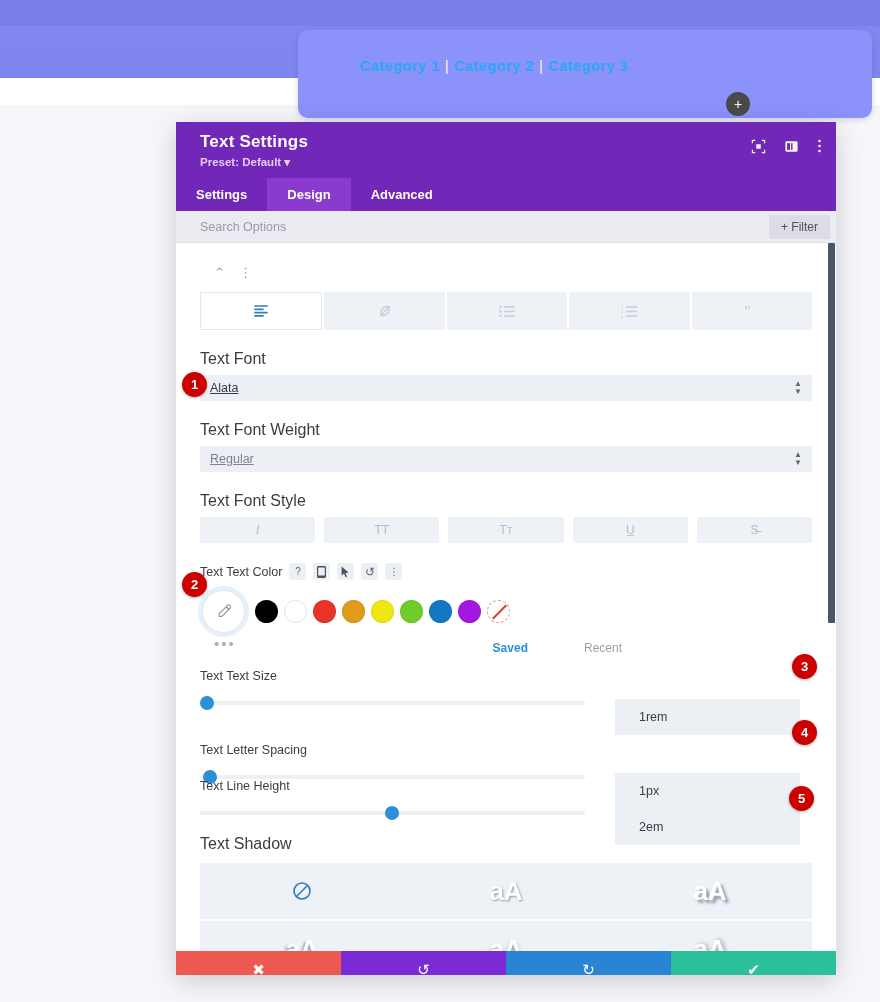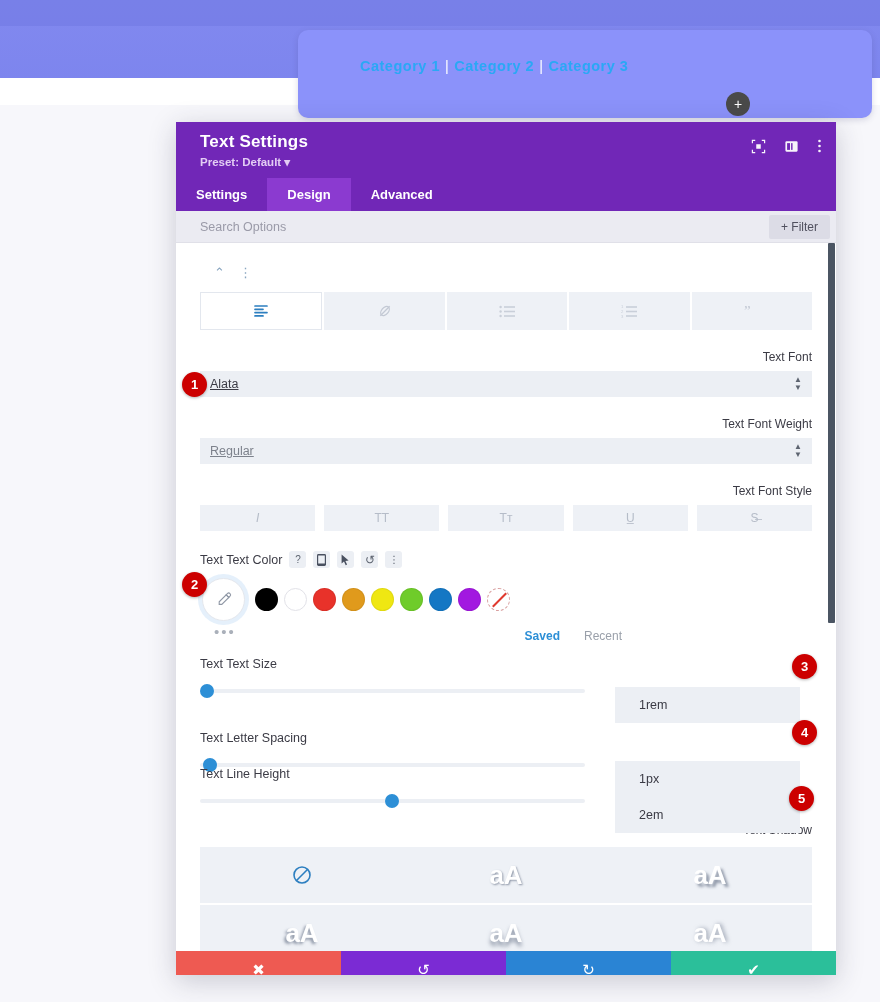--- a/index.html
+++ b/index.html
@@ -115,21 +115,21 @@
     display:flex; gap:2px; padding:6px 24px 0 24px;
   }
   .icon-cell {
     flex:1; height:38px; background:#eef1f6;
     display:flex; align-items:center; justify-content:center; cursor:pointer;
   }
   .icon-cell.active { background:#ffffff; border:1px solid #e3e7ee; }
 
   
   .fld { padding:0 24px; }
-  .lbl { font-size:12px; color:#3b3b45; margin:20px 0 7px 0;text-align:right; }
+  .lbl { font-size:16px; color:#3b3b45; margin:20px 0 7px 0; }
   .lbl-row { display:flex; align-items:center; gap:7px; margin:20px 0 7px 0; }
   .lbl-row .lt { font-size:12.5px; color:#3b3b45; }
   .mini-ico {
     width:17px; height:17px; border-radius:3px; background:#eceff4;
     display:flex; align-items:center; justify-content:center;
     font-size:10px; color:#5d6470; cursor:pointer;
   }
   .select {
     height:26px; background:#eceff4; display:flex; align-items:center;
     padding:0 10px; font-size:12.5px; color:#3b3b45; position:relative;
@@ -170,21 +170,21 @@
   }
   .sw-none:after {
     content:""; position:absolute; left:2px; top:10px; width:19px; height:2px;
     background:#e0392e; transform:rotate(-45deg);
   }
   .dots3 { color:#aab0ba; font-size:15px; letter-spacing:2px; padding:2px 0 0 14px; cursor:pointer; }
   .saved-row {
     display:flex; justify-content:flex-end; gap:24px; padding-right:190px; margin-top:-11px;
   }
   .saved { color:#2d8fd6; font-size:12px; font-weight:bold; cursor:pointer; }
-  .recent { color:#9aa0aa; font-size:12px; cursor:pointer; }
+  .recent { color:#9aa0aa; font-size:12px; cursor:pointer;margin-left:32px; }
 
   
   .slider-block { padding:0 24px; position:relative; }
   .slider-lbl { font-size:12.5px; color:#3b3b45; margin-bottom:18px; }
   .track {
     width:385px; height:4px; background:#eceff4; border-radius:2px; position:relative;
   }
   .knob {
     position:absolute; top:-5px; width:14px; height:14px; border-radius:50%;
     background:#2d8fd6; cursor:pointer;

